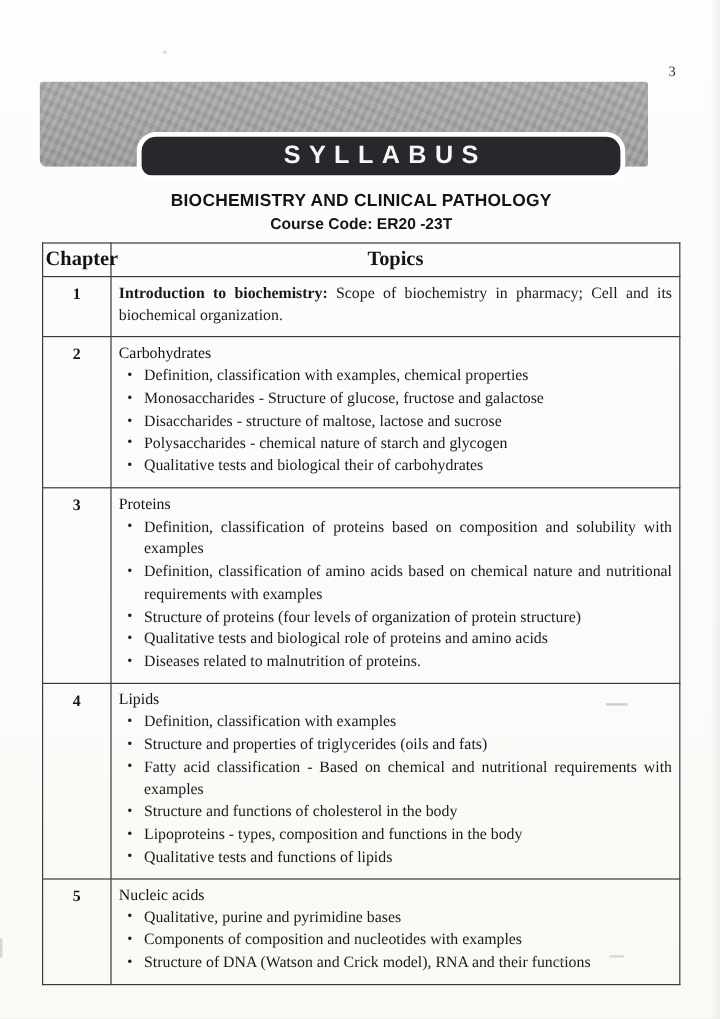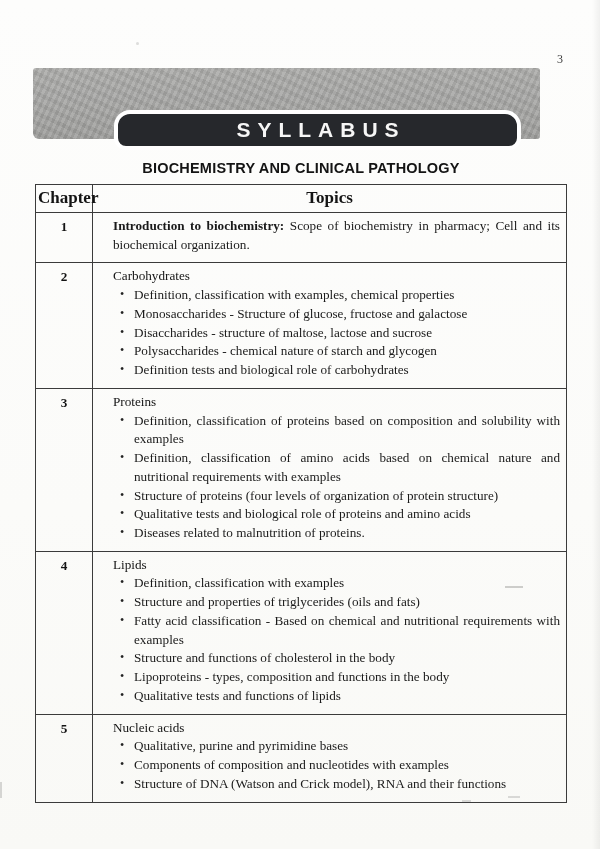--- a/index.html
+++ b/index.html
@@ -68,21 +68,21 @@
   col.ch-col{width:57px;}
   th{
     font-size:17px;font-weight:bold;text-align:center;
     padding:3px 2px 4px 2px;color:#141414;
   }
   td.ch{
     text-align:center;font-weight:bold;font-size:13.2px;
     padding-top:6px;color:#141414;
   }
   td.tp{
-    padding:4px 6px 8px 20px;font-size:13.2px;line-height:1.42;
+    padding:4px 6px 8px 6px;font-size:13.2px;line-height:1.42;
   }
   td.tp .ttl{font-weight:normal;color:#141414;}
   td.tp p.lead{margin:0;text-align:justify;}
   td.tp p.lead .b{font-weight:bold;}
   ul.bullets{margin:0;padding:0;list-style:none;}
   ul.bullets li{
     position:relative;padding-left:21px;margin:0;
     text-align:justify;
   }
   ul.bullets li::before{
@@ -106,20 +106,21 @@
   <div class="page-number">3</div>
 
   <div class="banner-strip"></div>
 
   <div class="syllabus-box">
     <span>SYLLABUS</span>
   </div>
 
   <div class="content">
     <h1 class="course-title">BIOCHEMISTRY AND CLINICAL PATHOLOGY</h1>
+    <h2 class="course-code">Course Code: ER20 -23T</h2>
 
     <table class="syllabus">
       <colgroup>
           <col class="ch-col">
           <col>
         </colgroup>
       <thead>
         <tr>
           <th>Chapter</th>
           <th>Topics</th>
@@ -134,21 +135,21 @@
           </tr>
           <tr>
             <td class="ch">2</td>
             <td class="tp">
               <div class="ttl">Carbohydrates</div>
               <ul class="bullets">
                 <li>Definition, classification with examples, chemical properties</li>
                 <li>Monosaccharides - Structure of glucose, fructose and galactose</li>
                 <li>Disaccharides - structure of maltose, lactose and sucrose</li>
                 <li>Polysaccharides - chemical nature of starch and glycogen</li>
-                <li>Definition tests and biological role of carbohydrates</li>
+                <li>Qualitative tests and biological their of carbohydrates</li>
               </ul>
             </td>
           </tr>
           <tr>
             <td class="ch">3</td>
             <td class="tp">
               <div class="ttl">Proteins</div>
               <ul class="bullets">
                 <li>Definition, classification of proteins based on composition and solubility with examples</li>
                 <li>Definition, classification of amino acids based on chemical nature and nutritional requirements with examples</li>

